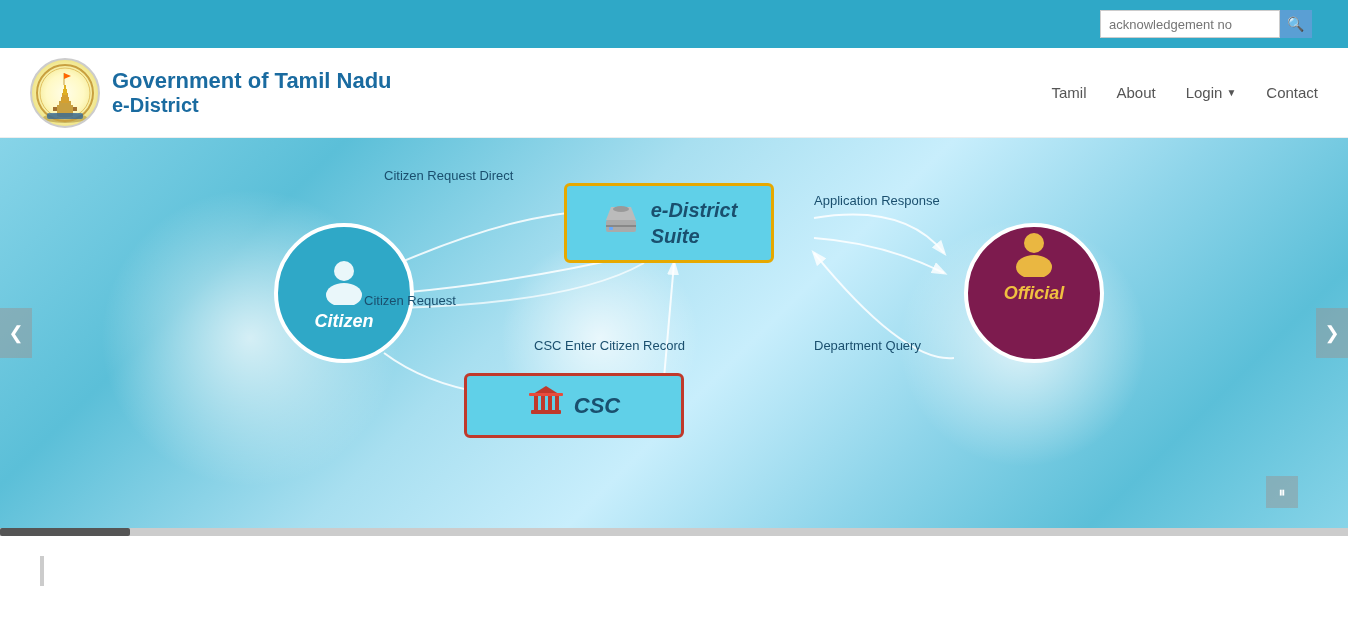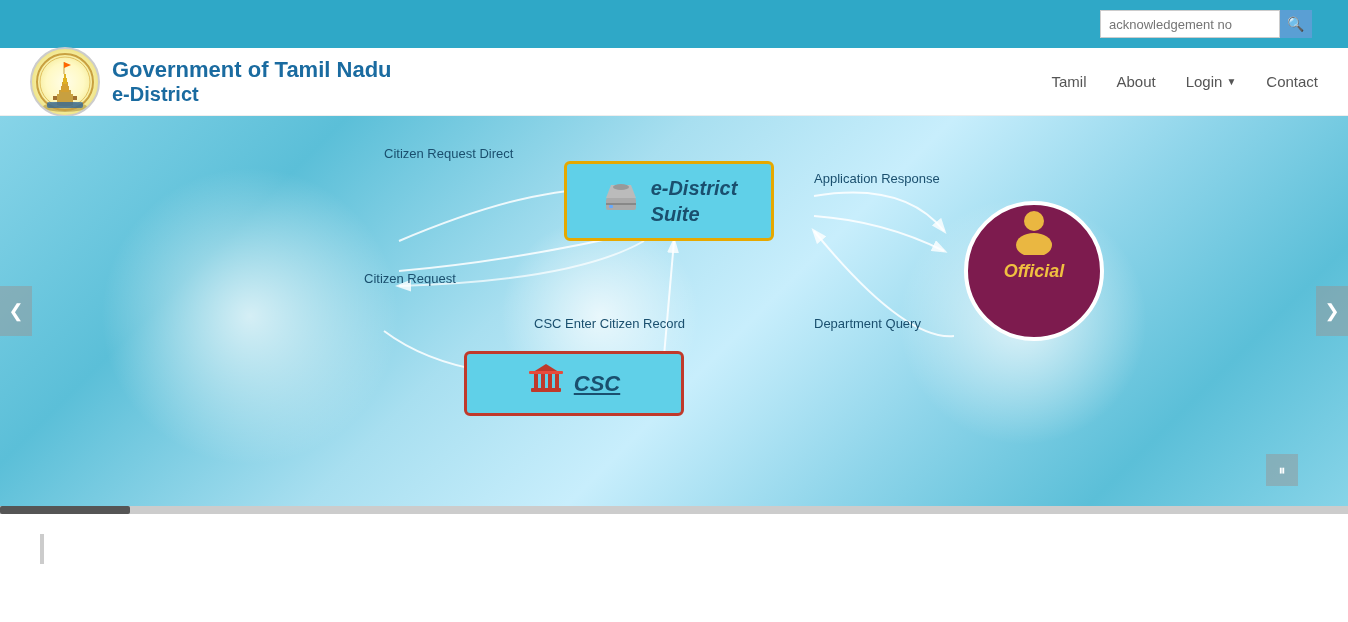--- a/index.html
+++ b/index.html
@@ -36,21 +36,21 @@
       display: flex;
       align-items: center;
       justify-content: center;
       color: white;
       font-size: 14px;
     }
 
     
     .header {
       background-color: white;
-      height: 68px;
+      height: 90px;
       display: flex;
       align-items: center;
       padding: 0 30px;
       border-bottom: 1px solid #eee;
     }
     .logo-area {
       display: flex;
       align-items: center;
       flex: 1;
     }
@@ -202,21 +202,20 @@
       align-items: center;
       justify-content: center;
       gap: 10px;
       z-index: 10;
     }
     .csc-text {
       font-size: 22px;
       font-weight: bold;
       color: #1a4f6e;
       font-style: italic;
-      text-decoration: underline;
     }
     .bank-icon {
       font-size: 26px;
       color: #c0392b;
     }
 
     
     .official-circle {
       position: absolute;
       right: 20px;
@@ -423,20 +422,29 @@
 
       <path d="M 420 100 Q 350 140 175 145" stroke="rgba(255,255,255,0.7)" stroke-width="2" fill="none" marker-end="url(#arrowhead)"></path>
     </svg>
 
     <div class="arrow-label label-citizen-direct">Citizen Request Direct</div>
     <div class="arrow-label label-citizen-req">Citizen Request</div>
     <div class="arrow-label label-csc-enter">CSC Enter Citizen  Record</div>
     <div class="arrow-label label-app-resp">Application Response</div>
     <div class="arrow-label label-dept-query">Department Query</div>
 
+    <div class="citizen-circle">
+      <div class="citizen-icon">
+        <svg width="50" height="50" viewBox="0 0 50 50">
+          <circle cx="25" cy="16" r="10" fill="white" opacity="0.9"></circle>
+          <ellipse cx="25" cy="40" rx="18" ry="12" fill="white" opacity="0.9"></ellipse>
+        </svg>
+      </div>
+      <span style="margin-top:-8px;">Citizen</span>
+    </div>
 
     <div class="edistrict-box">
       <span class="server-icon">
         <svg width="40" height="35" viewBox="0 0 40 35">
           <rect x="5" y="18" width="30" height="12" rx="2" fill="#aaa"></rect>
           <rect x="5" y="23" width="30" height="2" fill="#888"></rect>
           <rect x="8" y="25" width="4" height="3" rx="1" fill="#6af"></rect>
           <polygon points="5,18 10,5 30,5 35,18" fill="#bbb"></polygon>
           <ellipse cx="20" cy="7" rx="8" ry="3" fill="#999"></ellipse>
         </svg>

